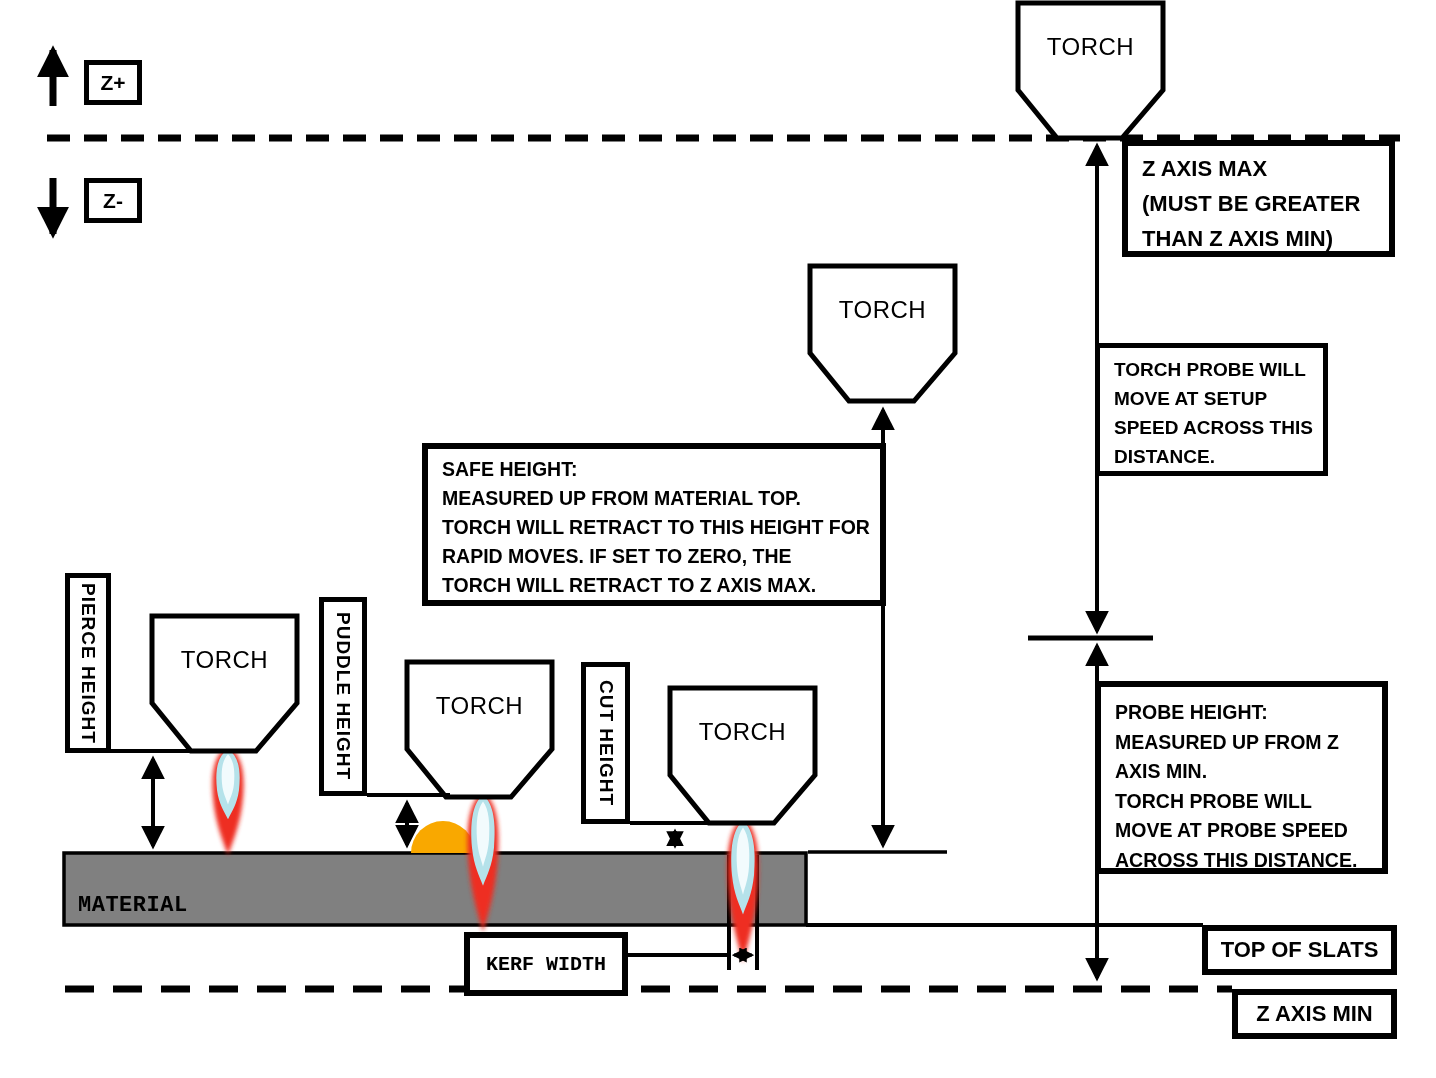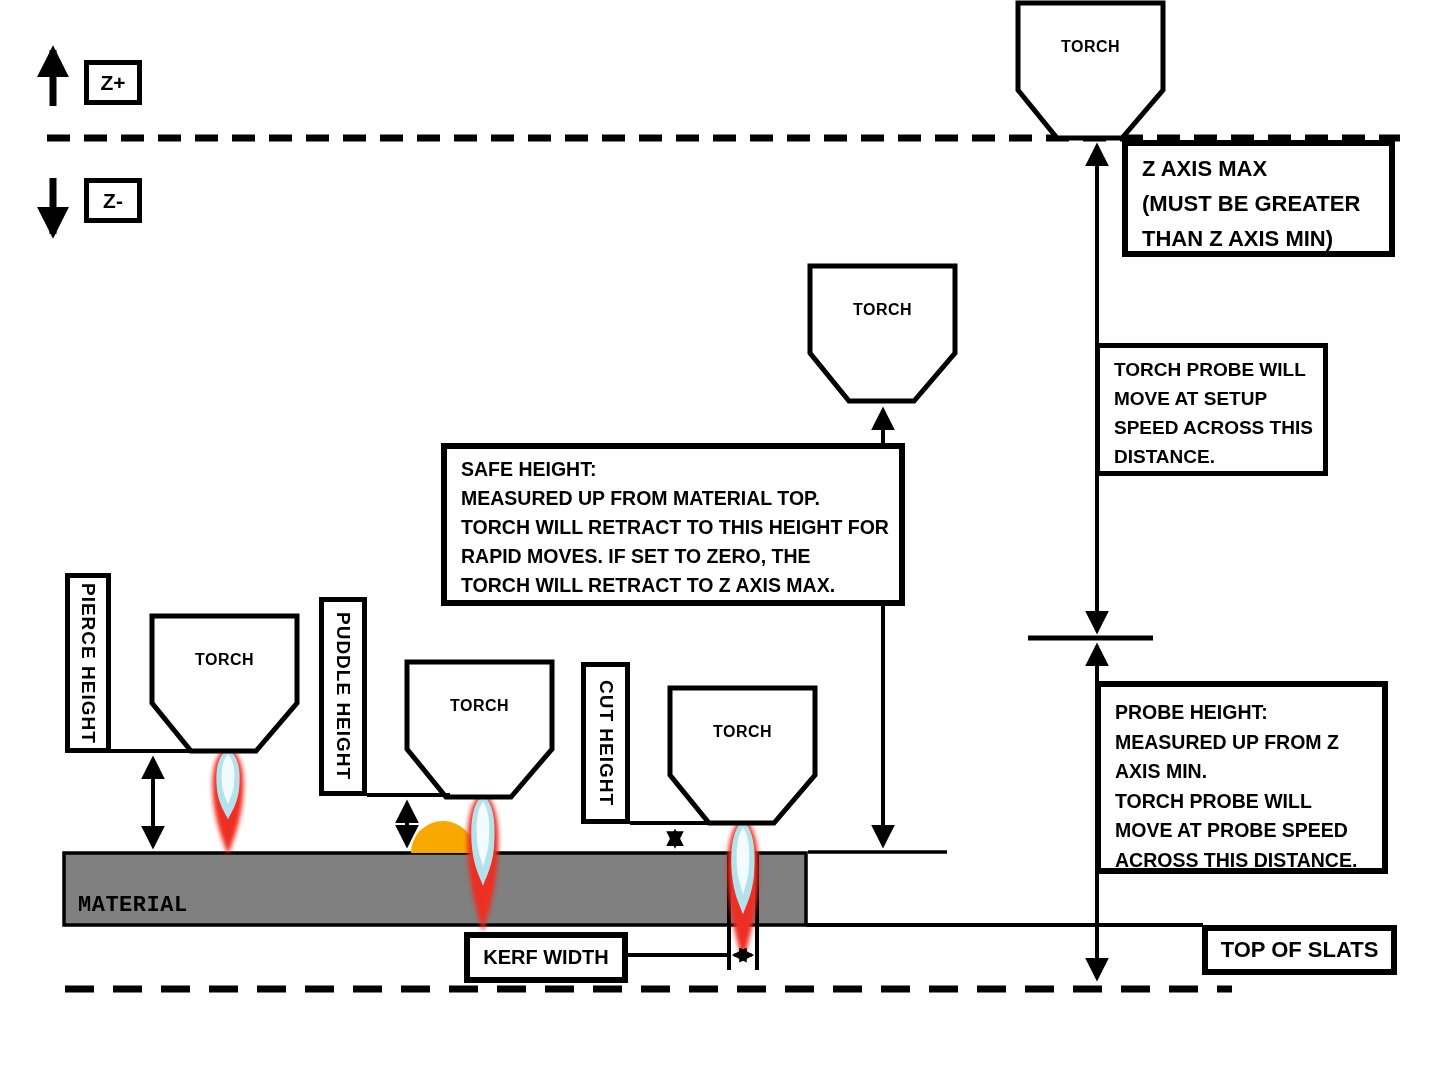--- a/index.html
+++ b/index.html
@@ -15,21 +15,21 @@
   .bd6{border-width:6px;}
   .center{display:flex;align-items:center;justify-content:center;}
   .txt{white-space:pre-line;}
   .vert{
     writing-mode:vertical-rl;text-orientation:mixed;
     display:flex;align-items:center;justify-content:center;
     letter-spacing:1px;
   }
   .torch-label{
     position:absolute;display:flex;align-items:center;justify-content:center;
-    font-weight:700;font-size:16px;letter-spacing:0.5px;
+    font-weight:400;font-size:24px;letter-spacing:0.5px;
   }
   .plain-label{position:absolute;font-weight:700;font-family:Liberation Mono, monospace;}
 </style>
 </head>
 <body>
 
 <div class="canvas">
 
   <svg width="1436" height="1078" viewBox="0 0 1436 1078">
     <defs>
@@ -133,37 +133,38 @@
 
   <div class="box bd6 txt" style="left:1122px;top:140px;width:273px;height:117px;font-size:22px;line-height:35px;padding:5px 6px 0 14px;">Z AXIS MAX
 (MUST BE GREATER
 THAN Z AXIS MIN)</div>
 
   <div class="box txt" style="left:1095px;top:343px;width:233px;height:133px;font-size:19px;line-height:29px;padding:7px 4px 0 14px;">TORCH PROBE WILL
 MOVE AT SETUP
 SPEED ACROSS THIS
 DISTANCE.</div>
 
-  <div class="box bd6 txt" style="left:422px;top:443px;width:464px;height:163px;font-size:19.5px;line-height:29px;padding:6px 4px 0 14px;margin-left:19px;">SAFE HEIGHT:
+  <div class="box bd6 txt" style="left:422px;top:443px;width:464px;height:163px;font-size:19.5px;line-height:29px;padding:6px 4px 0 14px;">SAFE HEIGHT:
 MEASURED UP FROM MATERIAL TOP.
 TORCH WILL RETRACT TO THIS HEIGHT FOR
 RAPID MOVES.  IF SET TO ZERO, THE
 TORCH WILL RETRACT TO Z AXIS MAX.</div>
 
   <div class="box bd6 txt" style="left:1095px;top:681px;width:293px;height:193px;font-size:19.5px;line-height:29.5px;padding:11px 4px 0 14px;">PROBE HEIGHT:
 MEASURED UP FROM Z
 AXIS MIN.
 TORCH PROBE WILL
 MOVE AT PROBE SPEED
 ACROSS THIS DISTANCE.</div>
 
   <div class="box vert" style="left:65px;top:573px;width:46px;height:180px;font-size:19px;">PIERCE HEIGHT</div>
   <div class="box vert" style="left:319px;top:597px;width:48px;height:199px;font-size:19px;">PUDDLE HEIGHT</div>
   <div class="box vert" style="left:581px;top:662px;width:49px;height:162px;font-size:19px;">CUT HEIGHT</div>
 
   <div class="plain-label" style="left:78px;top:893px;font-size:22px;letter-spacing:0.5px;">MATERIAL</div>
 
-  <div class="box bd6 center" style="left:464px;top:932px;width:164px;height:51px;font-size:20px;">KERF WIDTH</div>
+  <div class="box bd6 center" style="left:464px;top:932px;width:164px;height:64px;font-size:20px;font-family:Liberation Mono, monospace;">KERF WIDTH</div>
 
   <div class="box bd6 center" style="left:1202px;top:925px;width:195px;height:50px;font-size:22px;">TOP OF SLATS</div>
 
+  <div class="box bd6 center" style="left:1232px;top:989px;width:165px;height:50px;font-size:22px;">Z AXIS MIN</div>
 
 </div>
 
 </body></html>

